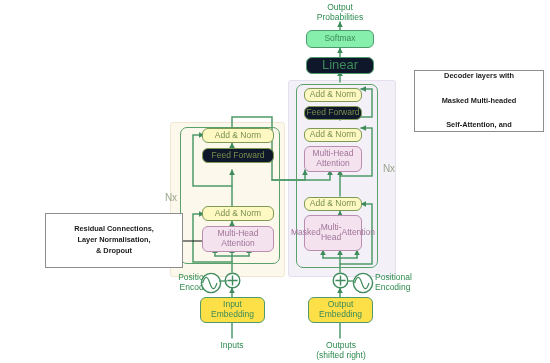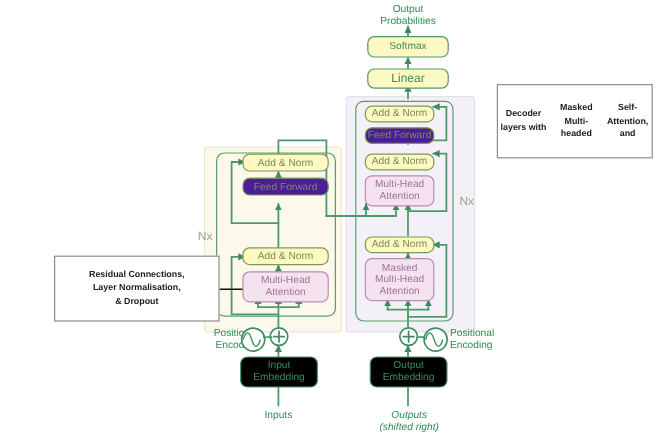--- a/index.html
+++ b/index.html
@@ -13,25 +13,25 @@
   .panel-enc{background:#fdf8ec;border:1px solid #f0e6d2;border-radius:3px;}
   .panel-dec{background:#f3f1f7;border:1px solid #e3dfec;border-radius:3px;}
 
   
   .stack-outline{border:1.3px solid #5aa06b;border-radius:7px;background:transparent;}
 
   
   .node{border-radius:6px;display:flex;align-items:center;justify-content:center;
         text-align:center;line-height:1.12;}
   .n-addnorm{background:#fef9c3;border:1.3px solid #7d9a54;color:#7a8f4e;font-size:8.5px;}
-  .n-ff{background:#4c1d95;border:1.3px solid #7d9a54;color:#7a8f4e;font-size:8.5px;}
+  .n-ff{background:#0f172a;border:1.3px solid #7d9a54;color:#7a8f4e;font-size:8.5px;}
   .n-attn{background:#f4e3ef;border:1.3px solid #b98cb0;color:#a07398;font-size:8.5px;}
-  .n-emb{background:#000000;border:1.3px solid #4e9a6a;color:#3c8a58;font-size:8.5px;}
-  .n-linear{background:#fef9c3;border:1.3px solid #4e9a6a;color:#3c8a58;font-size:10px;}
-  .n-softmax{background:#fef9c3;border:1.3px solid #4e9a6a;color:#3c8a58;font-size:8.5px;}
+  .n-emb{background:#fde047;border:1.3px solid #4e9a6a;color:#3c8a58;font-size:8.5px;}
+  .n-linear{background:#0f172a;border:1.3px solid #4e9a6a;color:#3c8a58;font-size:13px;}
+  .n-softmax{background:#86efac;border:1.3px solid #4e9a6a;color:#3c8a58;font-size:8.5px;}
 
   
   .callout{display:flex;align-items:center;justify-content:center;text-align:center;
            font-size:7.4px;font-weight:bold;color:#1c1c1c;line-height:1.45;background:#ffffff;}
   .callout-enc{border:1.3px solid #d9a441;}
   .callout-res{border:1.3px solid #8d8d8d;}
   .callout-dec{border:1.3px solid #8d8d8d;}
 
   
   .lbl{color:#2e8b4f;font-size:8.5px;line-height:1.2;text-align:center;font-weight:normal;}
@@ -162,21 +162,21 @@
 
   <div class="abs node n-addnorm" style="left:304px;top:128px;width:58px;height:14px;">Add &amp; Norm</div>
 
   <div class="abs node n-attn" style="left:304px;top:146px;width:58px;height:26px;flex-direction:column;">
     <div>Multi-Head</div>
     <div>Attention</div>
   </div>
 
   <div class="abs node n-addnorm" style="left:304px;top:197px;width:58px;height:14px;">Add &amp; Norm</div>
 
-  <div class="abs node n-attn" style="left:304px;top:215px;width:58px;height:36px;flex-direction:column;">
+  <div class="abs node n-attn" style="left:304px;top:215px;width:58px;height:36px;flex-direction:row;">
     <div>Masked</div>
     <div>Multi-Head</div>
     <div>Attention</div>
   </div>
 
   <div class="abs lbl" style="left:155px;top:272px;width:60px;text-align:right;">
     <div>Positional</div>
     <div>Encoding</div>
   </div>
   <svg class="abs" style="left:200px;top:272px;width:22px;height:22px;" viewBox="0 0 22 22">
@@ -213,31 +213,31 @@
   <div class="abs lbl" style="left:375px;top:272px;width:62px;text-align:left;">
     <div>Positional</div>
     <div>Encoding</div>
   </div>
 
   <div class="abs node n-emb" style="left:308px;top:297px;width:65px;height:26px;flex-direction:column;">
     <div>Output</div>
     <div>Embedding</div>
   </div>
 
-  <div class="abs lbl" style="left:300px;top:340px;width:82px;font-style:italic;">
+  <div class="abs lbl" style="left:300px;top:340px;width:82px;">
     <div>Outputs</div>
     <div>(shifted right)</div>
   </div>
 
 
   <div class="abs callout callout-res" style="left:8px;top:213px;width:138px;height:55px;flex-direction:column;margin-left:37px;">
     <div>Residual Connections,</div>
     <div>Layer Normalisation,</div>
     <div>&amp; Dropout</div>
   </div>
 
-  <div class="abs callout callout-dec" style="left:414px;top:70px;width:130px;height:62px;flex-direction:row;">
+  <div class="abs callout callout-dec" style="left:414px;top:70px;width:130px;height:62px;flex-direction:column;justify-content:space-between;">
     <div>Decoder layers with</div>
     <div>Masked Multi-headed</div>
     <div>Self-Attention, and</div>
   </div>
 
 </div>
 
 </body></html>

